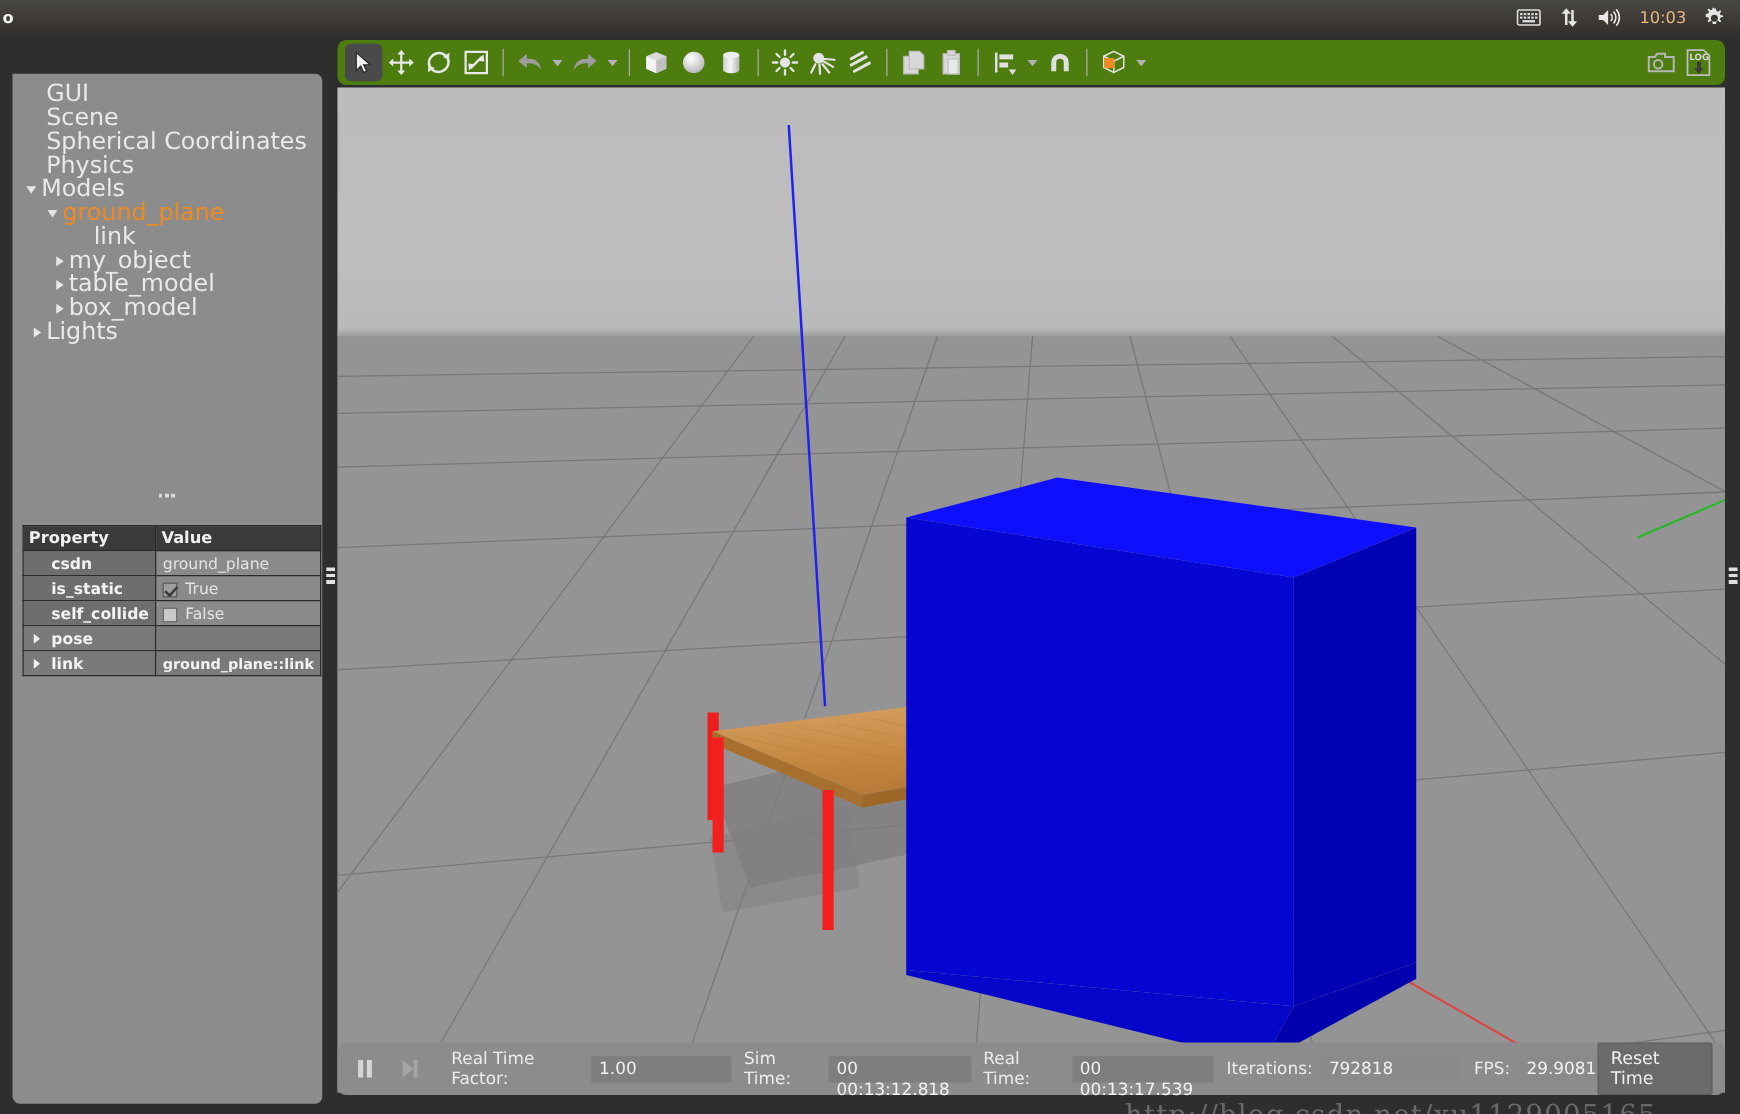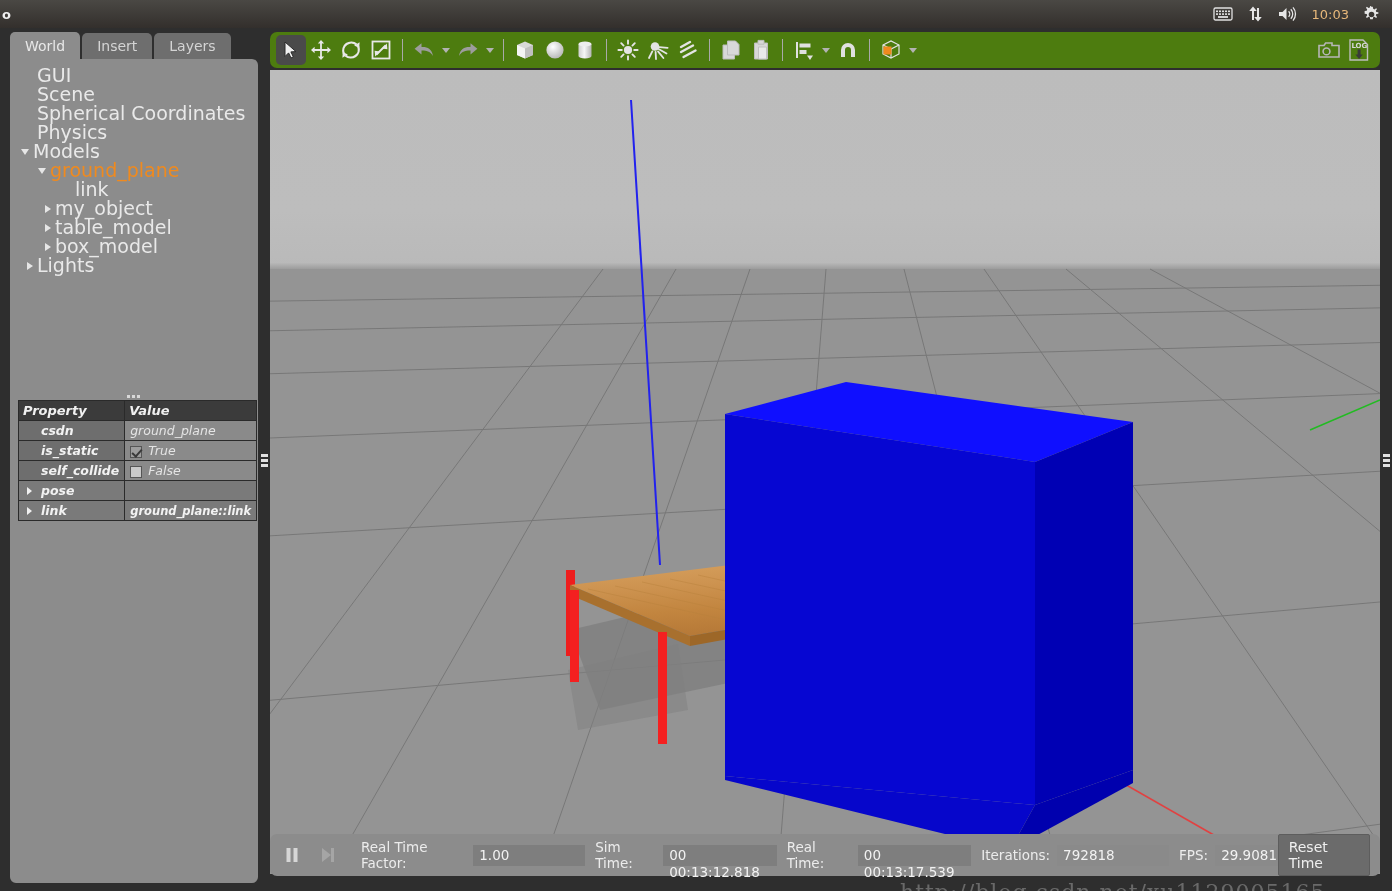--- a/index.html
+++ b/index.html
@@ -41,22 +41,22 @@
   .trow .lbl { color:#e9e9e9; }
   .trow.sel .lbl { color:#f08a1e; }
 
   
   #treesplit { position:absolute; left:0; top:334px; width:248px; height:10px; }
   #treesplit .dots { position:absolute; left:50%; top:2px; transform:translateX(-50%);
                      width:14px; height:3px;
                      background:repeating-linear-gradient(to right,#d8d8d8 0 3px, transparent 3px 5px); }
 
   
-  #proptable { position:absolute; left:8px; top:341px; width:236px; font-size:12.5px;
-               border-collapse:collapse;font-style:italic; }
+  #proptable { position:absolute; left:8px; top:361px; width:236px; font-size:12.5px;
+               border-collapse:collapse; }
   #proptable th { background:#3b3b3b; color:#f0f0f0; text-align:left; font-size:13px;
                   padding:2px 4px; font-weight:bold; height:18px; border:1px solid #2a2a2a; }
   #proptable td { border:1px solid #2b2b2b; height:20px; padding:1px 5px; color:#ededed; }
   #proptable td.k { background:#6e6e6e; color:#f2f2f2; font-weight:bold; font-size:12.5px;
                     padding-left:22px; width:122px; position:relative; }
   #proptable td.v { background:#8a8a8a; color:#e4e4e4; }
   #proptable tr.grp td { background:#7a7a7a; font-weight:bold; color:#f2f2f2; }
   #proptable tr.grp td.k { padding-left:22px; }
   #proptable td.k .tw { position:absolute; left:8px; top:6px;
       border-left:5.5px solid #f0f0f0; border-top:4px solid transparent; border-bottom:4px solid transparent; }
@@ -169,25 +169,20 @@
           <circle cx="8.5" cy="8.5" r="2.8" fill="#3a3733"></circle>
         </svg>
     </span>
   </div>
 </div>
 
 <div id="main">
 
   <div id="leftpanel">
 
-    <div id="tabbar">
-      <div class="tab active">World</div>
-      <div class="tab">Insert</div>
-      <div class="tab">Layers</div>
-    </div>
 
     <div id="panelbody">
 
       <div id="tree">
         <div class="trow" style="padding-left:27px">
           <span class="lbl">GUI</span>
         </div>
         <div class="trow" style="padding-left:27px">
           <span class="lbl">Scene</span>
         </div>

